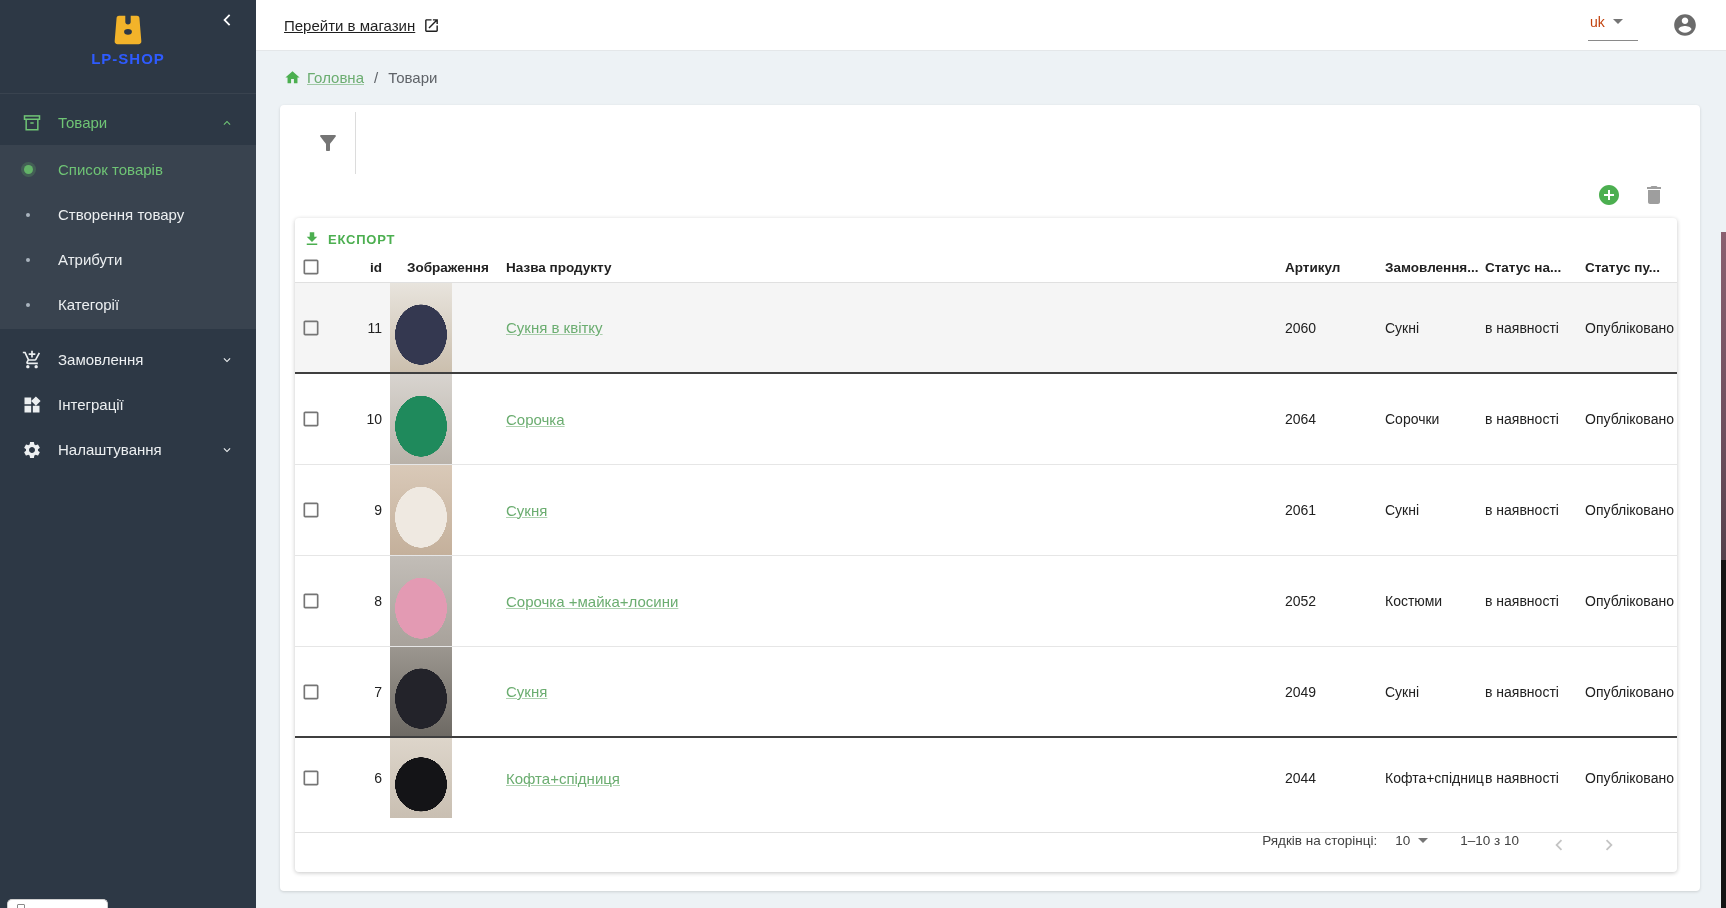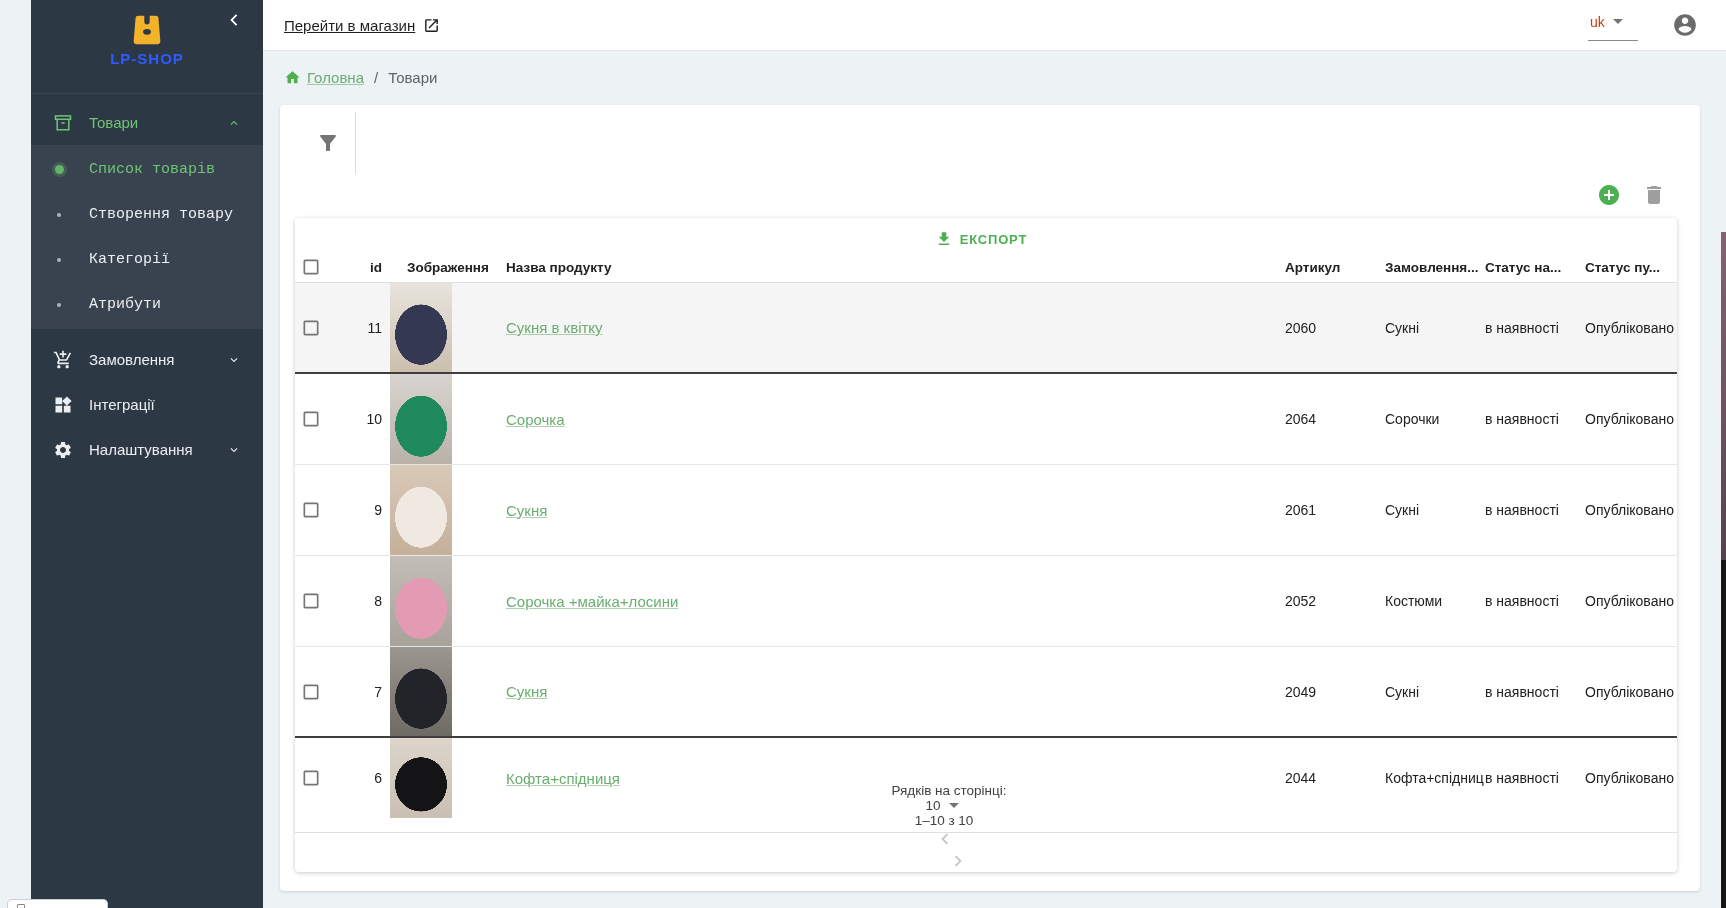--- a/index.html
+++ b/index.html
@@ -1,33 +1,33 @@
 <!DOCTYPE html>
 <html><head>
 <meta charset="utf-8">
 <style>
   * { margin:0; padding:0; box-sizing:border-box; }
   html,body { width:1726px; height:908px; }
   body { font-family:"Liberation Sans", sans-serif; background:#edf2f5; overflow:hidden; }
   .root { position:relative; width:1726px; height:908px; overflow:hidden; }
 
   
-  .sidebar { position:absolute; left:0; top:0; width:232px; height:908px; background:#2d3845; z-index:10;margin-left:31px; }
+  .sidebar { position:absolute; left:0; top:0; width:256px; height:908px; background:#2d3845; z-index:10; }
   .collapse-btn { position:absolute; top:8px; right:16px; width:24px; height:24px; color:#fff; cursor:pointer; display:flex; align-items:center; justify-content:center; }
   .logo { padding-top:12px; display:flex; flex-direction:column; align-items:center; }
   .logo-text { margin-top:2px; font-size:15px; font-weight:bold; letter-spacing:1px; color:#2e5bff; }
   .nav { margin-top:26px; border-top:1px solid rgba(255,255,255,0.06); padding-top:6px; }
   .nav-item { height:45px; display:flex; align-items:center; padding:0 22px; color:#eceff1; font-size:15px; cursor:pointer; }
   .nav-item .nicon { width:20px; height:20px; flex:0 0 20px; display:flex; align-items:center; justify-content:center; }
   .nav-item .nlabel { margin-left:16px; flex:1; }
   .nav-item .chev { width:14px; height:14px; color:#eceff1; }
   .nav-item.active-section { color:#6fc475; }
   .nav-item.active-section .chev { color:#6fc475; }
   .submenu { background:#39434f; padding:2px 0; }
-  .sub-item { height:45px; display:flex; align-items:center; padding:0 22px; color:#eceff1; font-size:15px; cursor:pointer;font-family:Liberation Mono, monospace; }
+  .sub-item { height:45px; display:flex; align-items:center; padding:0 22px; color:#eceff1; font-size:15px; cursor:pointer; }
   .bullet-wrap { width:12px; display:flex; justify-content:center; }
   .dot { width:4px; height:4px; border-radius:50%; background:#aab4be; }
   .dot-active { width:9px; height:9px; border-radius:50%; background:#63b368; box-shadow:0 0 0 3px rgba(99,179,104,0.25); }
   .sub-item .slabel { margin-left:24px; }
   .sub-item.active { color:#6fc475; }
   .gap8 { height:8px; }
 
   
   .topbar { position:absolute; left:256px; top:0; width:1470px; height:51px; background:#fff; border-bottom:1px solid #e4e7e9; display:flex; align-items:center; padding:0 28px; }
   .store-link { display:flex; align-items:center; gap:8px; color:#1f1f1f; font-size:15px; text-decoration:underline; cursor:pointer; }
@@ -47,21 +47,21 @@
   .outer-card { position:absolute; left:280px; top:105px; width:1420px; height:786px; background:#fff; border-radius:4px; box-shadow:0 1px 3px rgba(0,0,0,0.14); }
   .filterbar { position:absolute; top:0; left:0; height:75px; display:flex; align-items:center; padding-left:36px; }
   .funnel { width:24px; height:24px; color:#757575; cursor:pointer; }
   .vdivider { width:1px; height:62px; background:#dcdcdc; margin-left:15px; }
   .actions { position:absolute; top:78px; right:0; display:flex; align-items:center; gap:21px; padding-right:34px; }
   .add-btn { width:24px; height:24px; color:#4caf50; cursor:pointer; }
   .trash-btn { width:24px; height:24px; color:#9e9e9e; cursor:pointer; }
 
   
   .paper { position:absolute; left:15px; top:113px; width:1382px; height:654px; background:#fff; border-radius:4px; box-shadow:0 1px 4px rgba(0,0,0,0.22); display:flex; flex-direction:column; overflow:hidden; }
-  .export-row { height:34px; display:flex; align-items:center; justify-content:center; padding:8px 10px 0 0; }
+  .export-row { height:34px; display:flex; align-items:center; justify-content:flex-start; padding:8px 10px 0 0; }
   .export-btn { display:flex; align-items:center; gap:7px; color:#4caf50; font-size:13px; font-weight:bold; letter-spacing:0.8px; cursor:pointer; padding:4px 8px; }
   .export-btn svg { width:18px; height:18px; }
 
   .thead { height:31px; display:flex; align-items:center; border-bottom:1px solid #e0e0e0; font-size:13.5px; font-weight:bold; color:#212121; }
   .trow { height:91px; display:flex; align-items:center; border-bottom:1px solid #e6e6e6; font-size:14px; color:#212121; background:#fff; }
   .trow.shaded { background:#f5f5f5; }
   .trow.dark-divider { border-bottom:2px solid #3f3f3f; }
   .trow.clipped { height:80px; border-bottom:none; }
 
   .c-check { width:45px; padding-left:6px; display:flex; align-items:center; }
@@ -70,21 +70,21 @@
   .c-img { width:70px; margin-left:8px; align-self:stretch; display:flex; }
   .c-img-h { width:70px; margin-left:8px; padding-left:17px; }
   .thumb { width:62px; height:100%; }
   .c-name { flex:1; padding-left:46px; overflow:hidden; }
   .plink { color:#6bad70; font-size:15px; text-decoration:underline; text-decoration-color:rgba(107,173,112,0.55); cursor:pointer; }
   .c-sku { width:100px; }
   .c-user { width:100px; white-space:nowrap; overflow:hidden; }
   .c-stock { width:100px; white-space:nowrap; }
   .c-pub { width:92px; white-space:nowrap; overflow:hidden; }
 
-  .t-pagination { margin-top:auto; height:40px; border-top:1px solid #e0e0e0; display:flex; align-items:center; justify-content:flex-end; padding-right:56px; font-size:13.5px; color:#424242;flex-direction:column; }
+  .t-pagination { margin-top:auto; height:40px; border-top:1px solid #e0e0e0; display:flex; align-items:flex-start; justify-content:flex-end; padding-right:56px; font-size:13.5px; color:#424242; }
   .pg-label { margin-right:18px; }
   .pg-select { display:flex; align-items:center; gap:8px; cursor:pointer; margin-right:32px; }
   .pg-caret { width:0; height:0; border-left:5px solid transparent; border-right:5px solid transparent; border-top:5px solid #757575; }
   .pg-range { margin-right:28px; }
   .pg-nav { width:24px; height:24px; color:#c4c4c4; display:flex; align-items:center; justify-content:center; }
   .pg-prev { margin-right:26px; }
 
   
   .edge-strip-a { position:absolute; right:0; top:232px; width:5px; height:328px; background:linear-gradient(180deg,#8a6070,#6e4f5e 60%,#55414c); }
   .edge-strip-b { position:absolute; right:0; top:560px; width:5px; height:348px; background:#141414; }
@@ -143,27 +143,27 @@
         <div class="sub-item">
           <span class="bullet-wrap">
               <span class="dot"></span>
             </span>
           <span class="slabel">Створення товару</span>
         </div>
         <div class="sub-item">
           <span class="bullet-wrap">
               <span class="dot"></span>
             </span>
-          <span class="slabel">Категорії</span>
+          <span class="slabel">Атрибути</span>
         </div>
         <div class="sub-item">
           <span class="bullet-wrap">
               <span class="dot"></span>
             </span>
-          <span class="slabel">Атрибути</span>
+          <span class="slabel">Категорії</span>
         </div>
       </div>
 
       <div class="gap8"></div>
 
       <div class="nav-item">
         <span class="nicon">
           <svg width="20" height="20" viewBox="0 0 24 24" fill="#eceff1">
               <path d="M11 9h2V6h3V4h-3V1h-2v3H8v2h3v3zm-4 9c-1.1 0-1.99.9-1.99 2S5.9 22 7 22s2-.9 2-2-.9-2-2-2zm10 0c-1.1 0-1.99.9-1.99 2s.89 2 1.99 2 2-.9 2-2-.9-2-2-2zm-8.9-5h7.45c.75 0 1.41-.41 1.75-1.03L21.7 4l-1.74-.96-4.4 7.96H8.53L4.27 2H1v2h2l3.6 7.59-1.35 2.45C4.52 15.37 5.48 17 7 17h12v-2H7l1.1-2z"></path>
             </svg>

